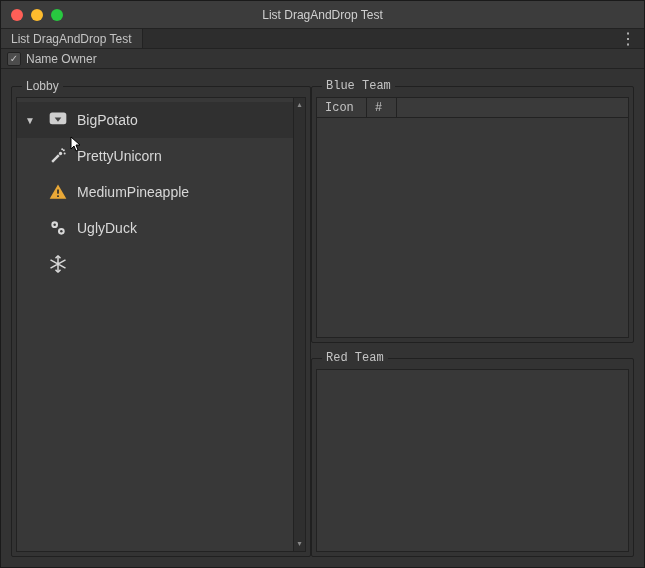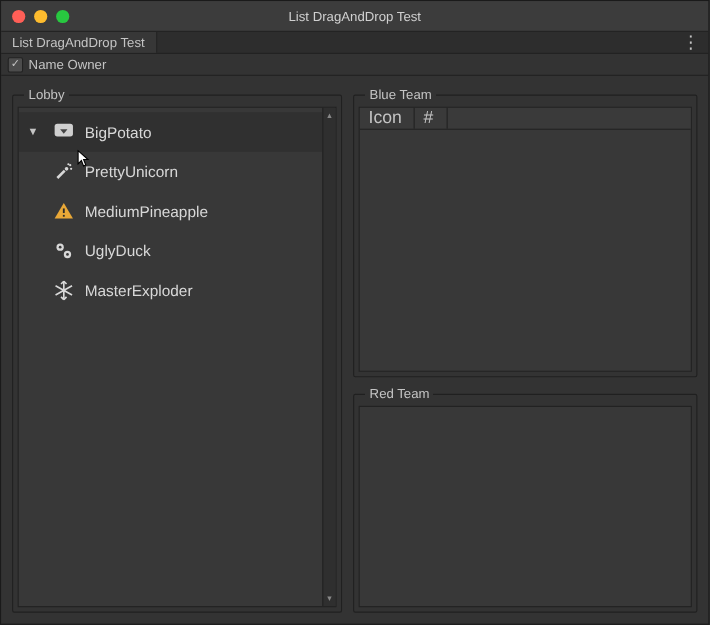--- a/index.html
+++ b/index.html
@@ -66,26 +66,25 @@
     .chk {
       width: 14px; height: 14px;
       background: #4c4c4c;
       border: 1px solid #222;
       border-radius: 2px;
       color: #c4c4c4;
       font-size: 10px; line-height: 12px; text-align: center;
     }
     .panels {
       display: flex;
-      gap: 10px;
       padding: 10px;
       height: calc(100% - 68px);
     }
     .panel-left { width: 300px; display:flex; flex-direction:column; }
-    .panel-right { flex: 1; display: flex; flex-direction: column; gap: 8px; }
+    .panel-right { flex: 1; display: flex; flex-direction: column; gap: 8px; font-family: Liberation Mono, monospace; }
 
     fieldset.group {
       border: 1px solid #202020;
       border-radius: 2px;
       padding: 4px;
       display: flex; flex-direction: column;
       min-height: 0;
     }
     fieldset.group > legend {
       color: #c4c4c4;
@@ -125,21 +124,21 @@
     .cursor {
       position: absolute;
       pointer-events: none;
     }
     .cursor svg { width: 16px; height: 16px; }
     
     .table-header {
       display: flex; height: 20px;
       background: #3a3a3a; border-bottom: 1px solid #222;
       align-items: center;
-      font-size: 16px; color: #c4c4c4;
+      font-size: 12px; color: #c4c4c4;
     }
     .th { padding: 0 8px; border-right: 1px solid #222; height: 100%; display:flex; align-items:center; }
     .th.icon { width: 50px; }
     .th.num { width: 30px; }
     .th.name { flex: 1; border-right: none; }
     .team-blue { flex: 1.3; display:flex; flex-direction:column; }
     .team-red { flex: 1; display:flex; flex-direction:column; }
   </style>
 </head>
 <body>
@@ -225,21 +224,20 @@
 
 
           <div class="lobby-row">
             <span class="dropdown-glyph"></span>
             <span class="iconwrap">
               <svg viewBox="0 0 24 24" stroke="#d8d8d8" stroke-width="1.8" fill="none">
                   <path d="M12 2 V22 M3 7 L21 17 M21 7 L3 17"></path>
                   <path d="M12 2 L9 5 M12 2 L15 5 M12 22 L9 19 M12 22 L15 19"></path>
                 </svg>
             </span>
-            <span>MasterExploder</span>
           </div>
 
         </div>
         <div class="scrollbar-v">
           <div class="thumb-top">▴</div>
           <div class="thumb-bot">▾</div>
         </div>
         <div class="cursor" style="left:52px; top:38px;">
           <svg viewBox="0 0 16 16">
               <path d="M2 1 L2 13 L5 10 L7 15 L9 14 L7 9 L11 9 Z" fill="#fff" stroke="#000" stroke-width="1"></path>

